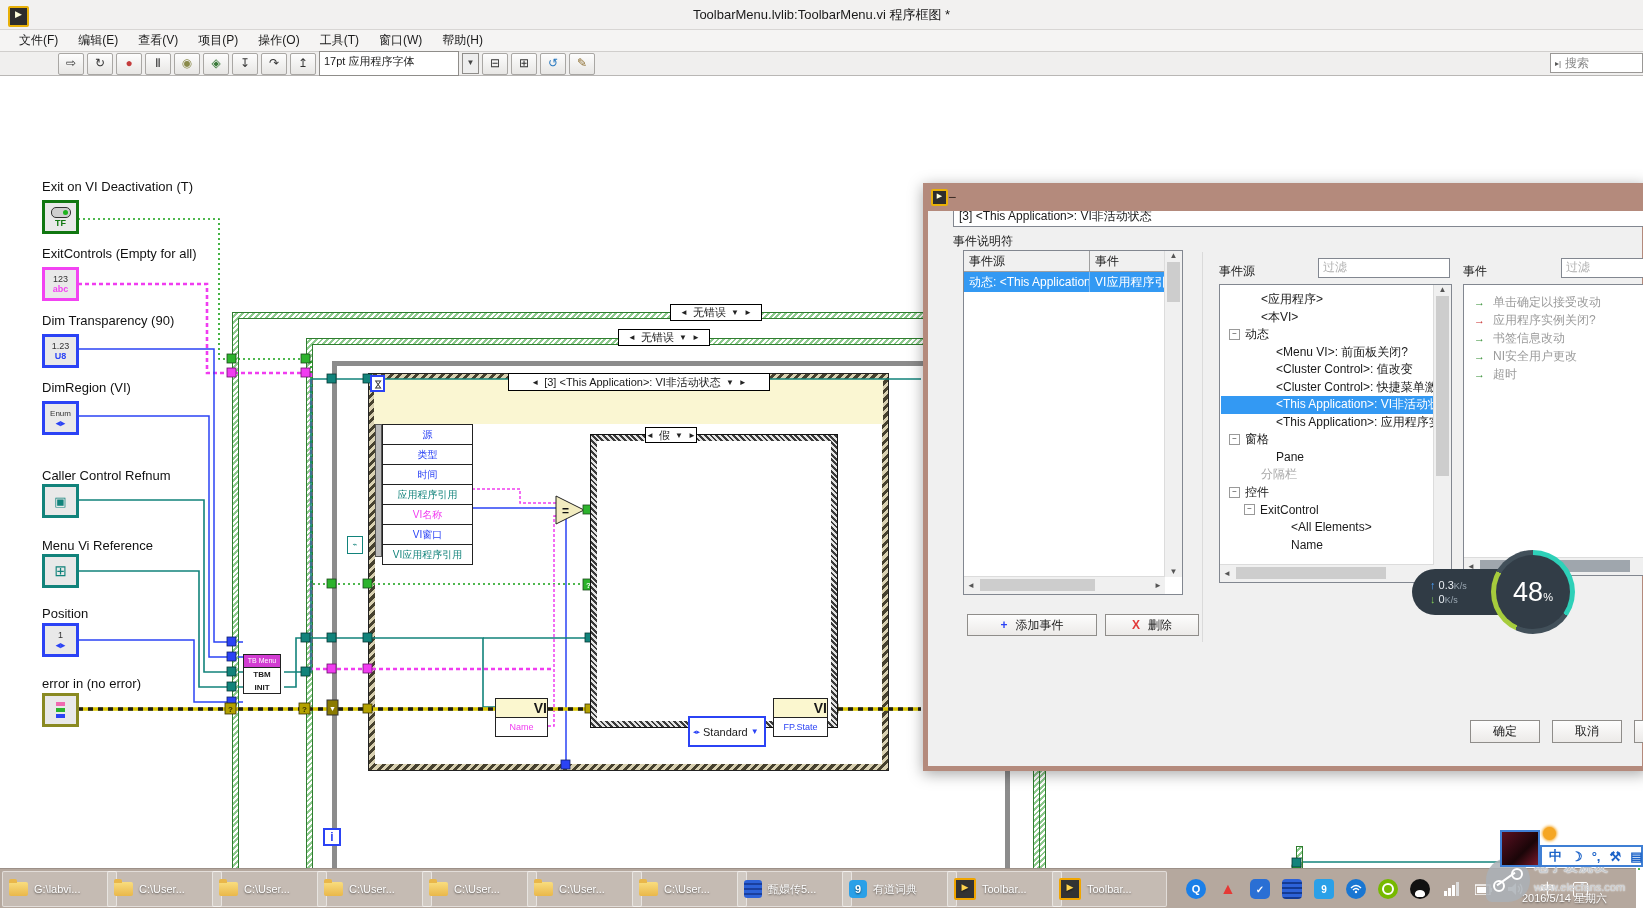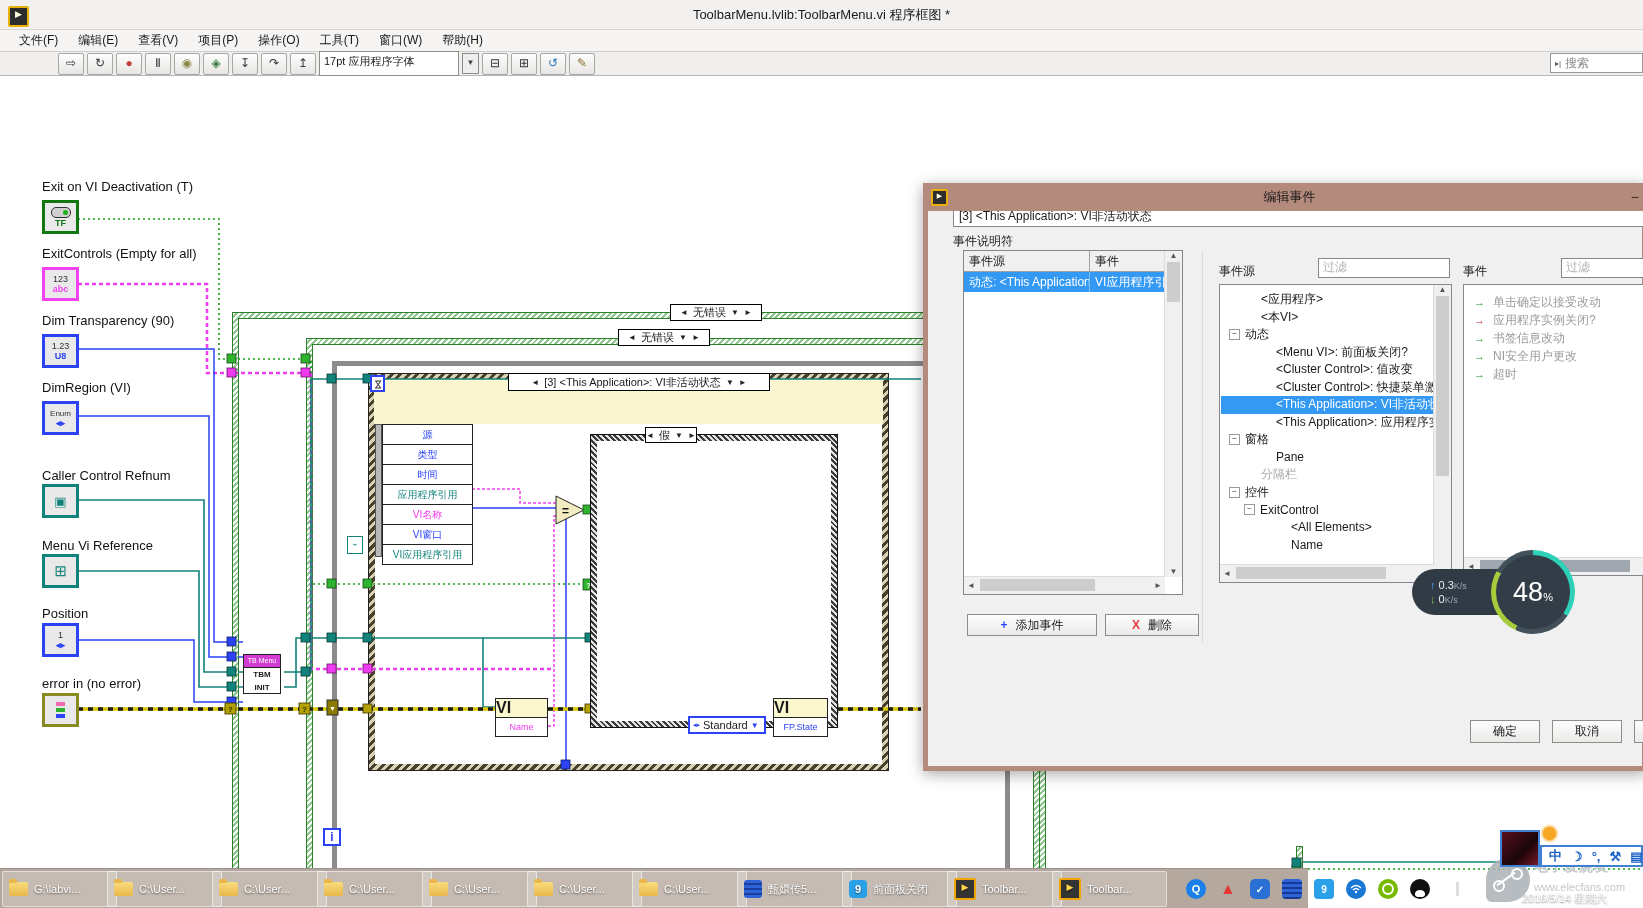--- a/index.html
+++ b/index.html
@@ -45,21 +45,21 @@
   .t-tea{border:3px solid #12837b;color:#12837b}
   .t-olv{border:3px solid #8a8a22;color:#8a8a22}
   .led{width:18px;height:9px;border:1px solid #333;border-radius:5px;background:#cfcfcf;position:relative}
   .led:after{content:"";position:absolute;right:2px;top:2px;width:5px;height:5px;background:#1db31d;border-radius:50%}
   .errbars span{display:inline-block;width:9px;height:4px;margin:1px}
   .evnode{background:#fff;border:1px solid #222;z-index:7}
   .evrow{height:19px;border-bottom:1px solid #222;font-size:10px;display:flex;align-items:center;justify-content:center;white-space:nowrap}
   .evrow:last-child{border-bottom:none}
   .c-blu{color:#2b43f5}.c-tea{color:#12837b}.c-mag{color:#f03cf0}
   .propnode{background:#fbf7cf;border:1px solid #222;z-index:7;font-size:9px}
-  .prophead{height:18px;border-bottom:1px solid #222;display:flex;align-items:center;justify-content:flex-start;gap:2px;font-weight:bold;font-size:16px}
+  .prophead{height:18px;border-bottom:1px solid #222;display:flex;align-items:center;justify-content:flex-end;gap:2px;font-weight:bold;font-size:14px}
   .propcell{height:18px;display:flex;align-items:center;justify-content:center;background:#fff}
   .combo{background:#fff;border:2px solid #2b43f5;display:flex;align-items:center;gap:3px;padding:0 3px;font-size:11px;z-index:7}
   
   .dialog{left:923px;top:183px;width:724px;height:588px;background:#f0f0f0;border:5px solid #b48a7c;border-top:none;z-index:40;box-shadow:0 3px 14px rgba(0,0,0,.35)}
   .dtitle{left:923px;top:183px;width:724px;height:28px;background:#b48a7c;z-index:41;display:flex;align-items:center;padding:0 8px}
   .dlabel{font-size:12px;color:#1a1a1a}
   .dfield{background:#fff;border:1px solid #828790;font-size:12px;display:flex;align-items:center;padding:0 5px;white-space:nowrap;overflow:hidden}
   .panel{background:#fff;border:1px solid #828790;overflow:hidden}
   .vscroll{position:absolute;right:0;top:0;bottom:0;width:17px;background:#f0f0f0;border-left:1px solid #dcdcdc;font-size:8px;color:#555;text-align:center}
   .hscroll{position:absolute;left:0;bottom:0;height:17px;background:#f0f0f0;border-top:1px solid #dcdcdc;font-size:8px;color:#555}
@@ -71,21 +71,21 @@
   .evt-item{height:18px;display:flex;align-items:center;gap:8px;font-size:12px;color:#9b9b9b;white-space:nowrap;padding-left:8px}
   .evt-arrow{font-weight:bold;font-size:11px}
   .dbtn{background:linear-gradient(#fdfdfd,#eceae8);border:1px solid #8f8d8a;display:flex;align-items:center;justify-content:center;gap:8px;font-size:12px}
   
   .pill{left:1412px;top:569px;width:150px;height:46px;background:#303b45;border-radius:23px;z-index:45;
         color:#e8edf2;font-size:11px;display:flex;flex-direction:column;justify-content:center;padding-left:18px;gap:2px}
   .ring{left:1491px;top:550px;width:84px;height:84px;border-radius:50%;z-index:46;
         background:conic-gradient(#2ed0b8 0deg 125deg,#42505a 125deg 205deg,#a6cc3c 205deg 300deg,#42505a 300deg 360deg)}
   .ringin{position:absolute;inset:5px;border-radius:50%;background:#323d47;display:flex;align-items:baseline;justify-content:center;color:#fff}
   
-  .taskbar{left:0;top:868px;width:1308px;height:40px;background:#b5a89e;border-top:1px solid #9c9088;z-index:60}
+  .taskbar{left:0;top:868px;width:1636px;height:40px;background:#b5a89e;border-top:1px solid #9c9088;z-index:60}
   .task{position:absolute;top:2px;height:34px;background:rgba(255,255,255,.22);border:1px solid rgba(255,255,255,.5);
         border-radius:2px;display:flex;align-items:center;gap:6px;padding:0 6px;color:#fff;font-size:11px;
         text-shadow:0 1px 2px rgba(0,0,0,.6);white-space:nowrap;overflow:hidden}
   .folder{width:19px;height:14px;background:linear-gradient(#f9dd7e,#e9b74a);border-radius:2px;position:relative;flex:none}
   .folder:before{content:"";position:absolute;left:0;top:-3px;width:8px;height:4px;background:#e9b74a;border-radius:2px 2px 0 0}
   .tvid{width:18px;height:18px;border-radius:3px;background:repeating-linear-gradient(#2d62d8 0 3px,#1a3f9e 3px 5px);flex:none}
   .tyd{width:18px;height:18px;border-radius:4px;background:#2aa0e8;color:#fff;font-size:11px;font-weight:bold;text-align:center;line-height:18px;flex:none}
   .tlv{width:18px;height:18px;background:#333;border:2px solid #f0a500;border-radius:2px;color:#ffd34d;font-size:9px;line-height:14px;text-align:center;flex:none}
   .tray{position:absolute;top:0;height:40px;display:flex;align-items:center}
   .tico{width:20px;height:20px;border-radius:50%;margin:0 6px;flex:none;display:flex;align-items:center;justify-content:center;color:#fff;font-size:11px;font-weight:bold}
@@ -330,42 +330,41 @@
         <span>VI</span>
       </div>
     <div class="propcell c-mag">Name</div>
   </div>
   <div class="abs propnode" style="left:773px;top:622px;width:55px">
     <div class="prophead">
         <span>VI</span>
       </div>
     <div class="propcell c-blu" style="font-size:9px">FP.State</div>
   </div>
-  <div class="abs combo" style="left:688px;top:640px;width:78px;height:18px">
+  <div class="abs combo" style="left:688px;top:640px;width:78px;height:31px">
     <span style="font-size:7px;color:#2b43f5">◂▸</span>
       <span>Standard</span>
       <span style="font-size:8px;color:#2b43f5">▼</span>
   </div>
 
   <div class="abs" style="left:243px;top:578px;width:38px;height:40px;border:1px solid #222;background:#fff;z-index:7">
     <div style="height:12px;background:#d23cd2;color:#fff;font-size:7px;text-align:center;line-height:12px;border-bottom:1px solid #222">TB Menu</div>
     <div style="font-size:8px;font-weight:bold;text-align:center;line-height:13px">
         <div>TBM</div>
         <div>INIT</div>
       </div>
   </div>
 
   <div class="abs" style="left:323px;top:752px;width:18px;height:18px;border:2px solid #2b43f5;background:#fff;color:#2b43f5;font-weight:bold;text-align:center;line-height:14px;z-index:7">i</div>
 
   <div class="abs" style="left:347px;top:460px;width:16px;height:18px;border:1px solid #12837b;background:#fff;z-index:7;font-size:8px;color:#12837b;text-align:center;line-height:16px">⌁</div>
 </div>
 
 <div class="abs dtitle">
   <div class="lvico" style="width:13px;height:13px;font-size:7px;line-height:10px">▶</div>
-  <span style="flex:1;text-align:center;font-size:13px">编辑事件</span>
   <span style="font-size:14px;color:#3a2a24">−</span>
 </div>
 <div class="abs dialog">
 
   <span class="abs dlabel" style="left:25px;top:6px">事件分支</span>
   <div class="abs dfield" style="left:25px;top:22px;width:700px;height:22px">[3] &lt;This Application&gt;: VI非活动状态</div>
   <span class="abs dlabel" style="left:25px;top:50px">事件说明符</span>
 
   <div class="abs panel" style="left:35px;top:67px;width:220px;height:345px">
     <div style="display:flex;height:20px;background:#f0f0f0;border-bottom:1px solid #a0a0a0">
@@ -537,21 +536,21 @@
   <div class="task" style="left:632px;width:101px">
       <span class="folder"></span>
       <span>C:\User...</span>
     </div>
   <div class="task" style="left:737px;width:101px">
       <span class="tvid"></span>
       <span>甄嬛传5...</span>
     </div>
   <div class="task" style="left:842px;width:101px">
       <span class="tyd">9</span>
-      <span>前面板关闭</span>
+      <span>有道词典</span>
     </div>
   <div class="task" style="left:947px;width:101px">
       <span class="tlv">▶</span>
       <span>Toolbar...</span>
     </div>
   <div class="task" style="left:1052px;width:101px">
       <span class="tlv">▶</span>
       <span>Toolbar...</span>
     </div>
 

